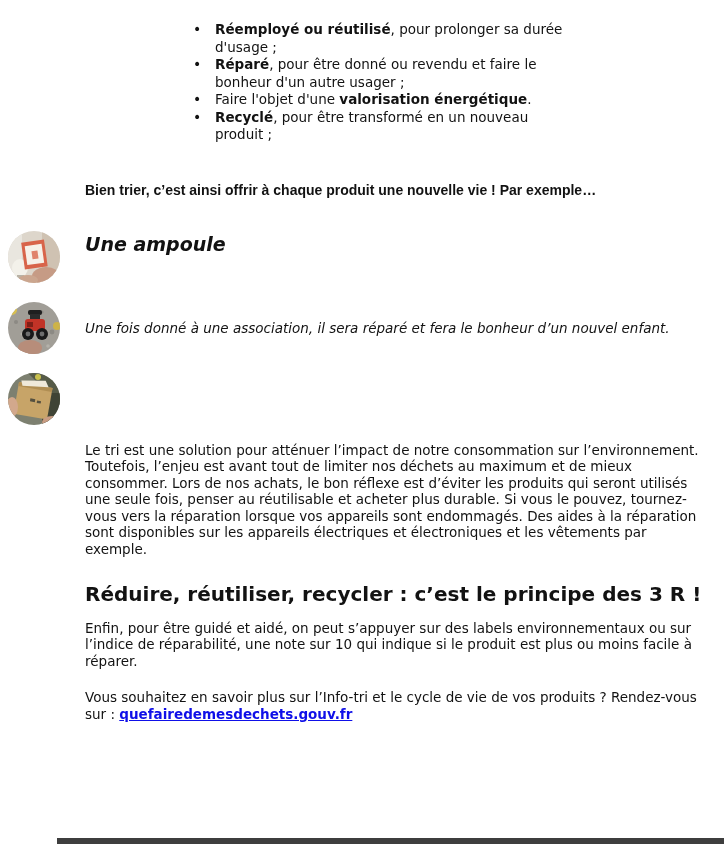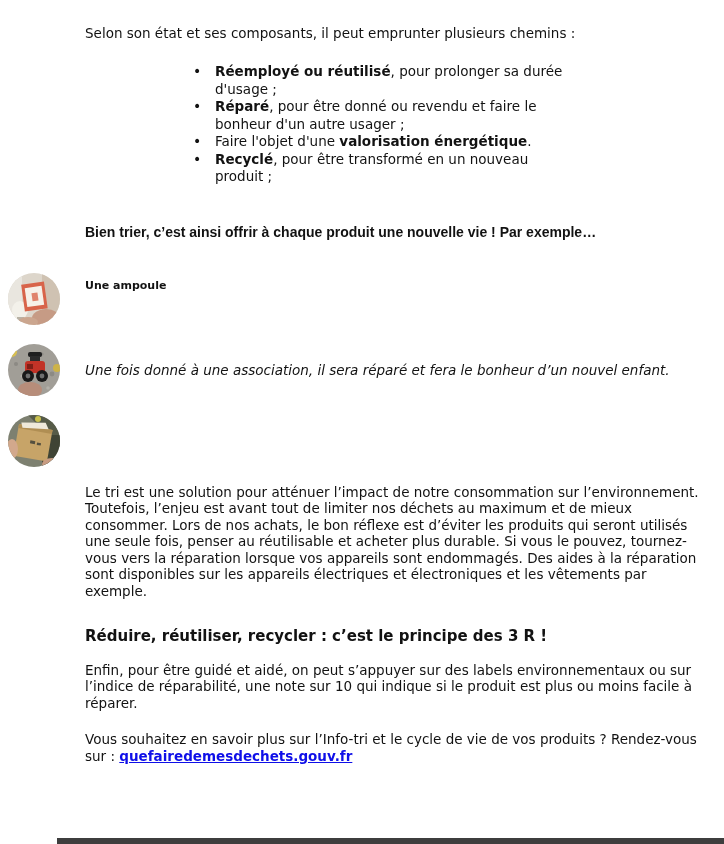--- a/index.html
+++ b/index.html
@@ -43,41 +43,41 @@
   .thumb{
     flex:0 0 52px;
     width:52px;height:52px;
     border-radius:50%;
     overflow:hidden;
     margin-right:25px;
   }
   .thumb svg{display:block;}
   .example-text{flex:1;padding-top:5px;}
   .example-title{
-    font-weight:bold;
-    font-size:11px;line-height:16px;
+    font-weight:bold;font-style:italic;
+    font-size:19px;line-height:16px;
   }
   .example-caption{
     font-style:italic;
     font-size:13.5px;line-height:16.5px;
     margin-top:13px;
     max-width:632px;
   }
   .section-heading{
     margin:49px 14px 0 85px;
     font-weight:bold;font-size:14.5px;line-height:18px;
   }
   .body-para{
     margin:17px 0 0 85px;
     width:627px;
     font-size:13.5px;line-height:16.6px;
   }
   .subhead{
     margin:28px 14px 0 85px;
-    font-weight:bold;font-size:15px;line-height:17px;
+    font-weight:bold;font-size:20px;line-height:17px;
   }
   .outro{
     margin:20px 0 0 85px;
     width:627px;
     font-size:13.5px;line-height:16.6px;
   }
   .outro a{
     color:#0f0fe8;
     font-weight:bold;
     text-decoration:underline;
@@ -88,21 +88,20 @@
     left:57px;right:0;bottom:0;
     height:6px;
     background:#3e3e3e;
   }
 </style>
 </head>
 <body>
 
 <div class="page">
 
-  <p class="intro">Selon son état et ses composants, il peut emprunter plusieurs chemins :</p>
 
   <ul class="paths-list">
     <li><span></span><span class="b">Réemployé ou réutilisé</span><span>, pour prolonger sa durée d'usage ;</span></li>
     <li><span></span><span class="b">Réparé</span><span>, pour être donné ou revendu et faire le bonheur d'un autre usager ;</span></li>
     <li><span>Faire l'objet d'une </span><span class="b">valorisation énergétique</span><span>.</span></li>
     <li><span></span><span class="b">Recyclé</span><span>, pour être transformé en un nouveau produit ;</span></li>
   </ul>
 
   <p class="example-intro">Bien trier, c’est ainsi offrir à chaque produit une nouvelle vie ! Par exemple…</p>
 

